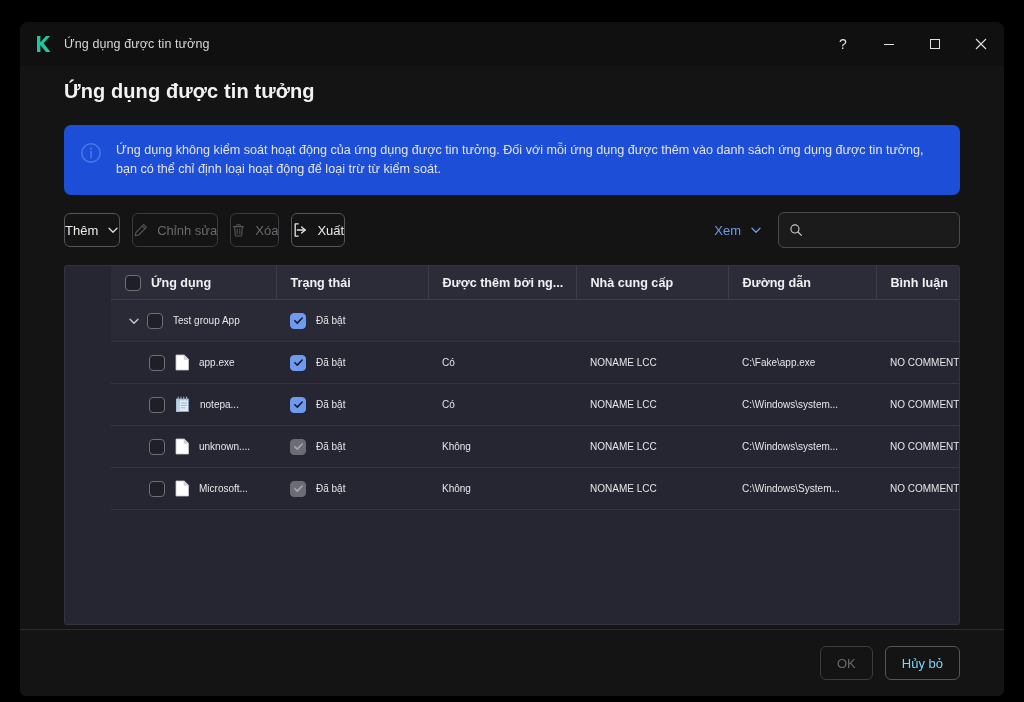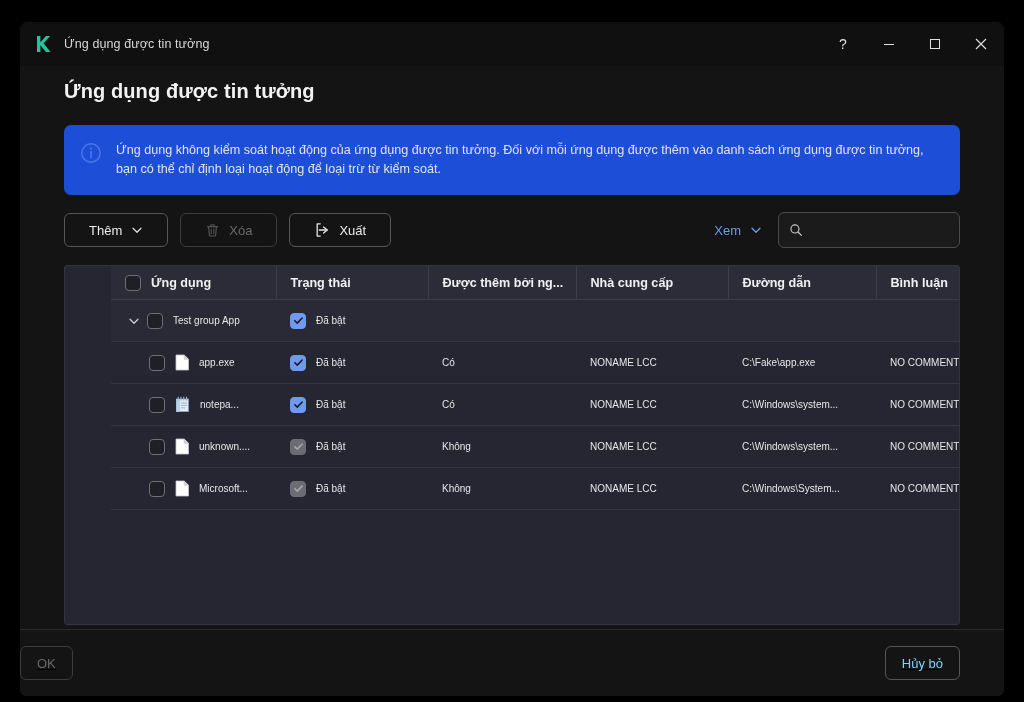--- a/index.html
+++ b/index.html
@@ -113,21 +113,21 @@
     height: 34px;
     border: 1px solid #55565c;
     border-radius: 6px;
     background: transparent;
     color: #eaeaea;
     font-size: 13px;
     font-family: "Liberation Sans", sans-serif;
     display: inline-flex;
     align-items: center;
     gap: 9px;
-    padding: 0 24px;
+    padding: 0 0;
     margin-right: 12px;
     cursor: default;
     white-space: nowrap;
   }
   .tb-btn.disabled {
     color: #6a6a6e;
     border-color: #3a3b40;
   }
   .tb-btn.disabled svg { opacity: .55; }
   .chev { display:block; }
@@ -247,24 +247,24 @@
   }
   .cb svg { display: block; }
 
   
   .footer {
     flex: 0 0 auto;
     border-top: 1px solid #2b2b2b;
     height: 66px;
     display: flex;
     align-items: center;
-    justify-content: space-between;
+    justify-content: flex-end;
     padding-right: 44px;
+    gap: 12px;
     margin-top: auto;
-    text-decoration: underline;
   }
   .ft-btn {
     min-width: 44px;
     height: 34px;
     padding: 0 16px;
     border-radius: 6px;
     border: 1px solid #55565c;
     background: transparent;
     color: #7dd3fc;
     font-size: 13px;
@@ -324,20 +324,27 @@
 
     <div class="toolbar">
 
       <button class="tb-btn">
         <span>Thêm</span>
         <svg class="chev" width="12" height="12" viewBox="0 0 12 12">
           <path d="M2 4.3 L6 8.3 L10 4.3" stroke="#dcdcdc" stroke-width="1.3" fill="none" stroke-linecap="round" stroke-linejoin="round"></path>
         </svg>
       </button>
 
+      <button class="tb-btn disabled">
+        <svg width="15" height="15" viewBox="0 0 16 16">
+          <path d="M11.4 1.8 l2.8 2.8 -8.2 8.2 -3.5 .7 .7 -3.5 Z" fill="none" stroke="#8b8b90" stroke-width="1.2" stroke-linejoin="round"></path>
+          <path d="M9.9 3.3 l2.8 2.8" stroke="#8b8b90" stroke-width="1.2"></path>
+        </svg>
+        <span>Chỉnh sửa</span>
+      </button>
 
       <button class="tb-btn disabled">
         <svg width="15" height="15" viewBox="0 0 16 16">
           <path d="M2.6 3.9 h10.8" stroke="#8b8b90" stroke-width="1.2" stroke-linecap="round"></path>
           <path d="M6.1 3.6 v-1 a.8 .8 0 0 1 .8-.8 h2.2 a.8 .8 0 0 1 .8 .8 v1" fill="none" stroke="#8b8b90" stroke-width="1.2"></path>
           <path d="M3.9 3.9 l.7 9.2 a.9 .9 0 0 0 .9 .8 h5 a.9 .9 0 0 0 .9-.8 l.7-9.2" fill="none" stroke="#8b8b90" stroke-width="1.2" stroke-linejoin="round"></path>
           <path d="M6.6 6.4 v5 M9.4 6.4 v5" stroke="#8b8b90" stroke-width="1.1" stroke-linecap="round"></path>
         </svg>
         <span>Xóa</span>
       </button>

